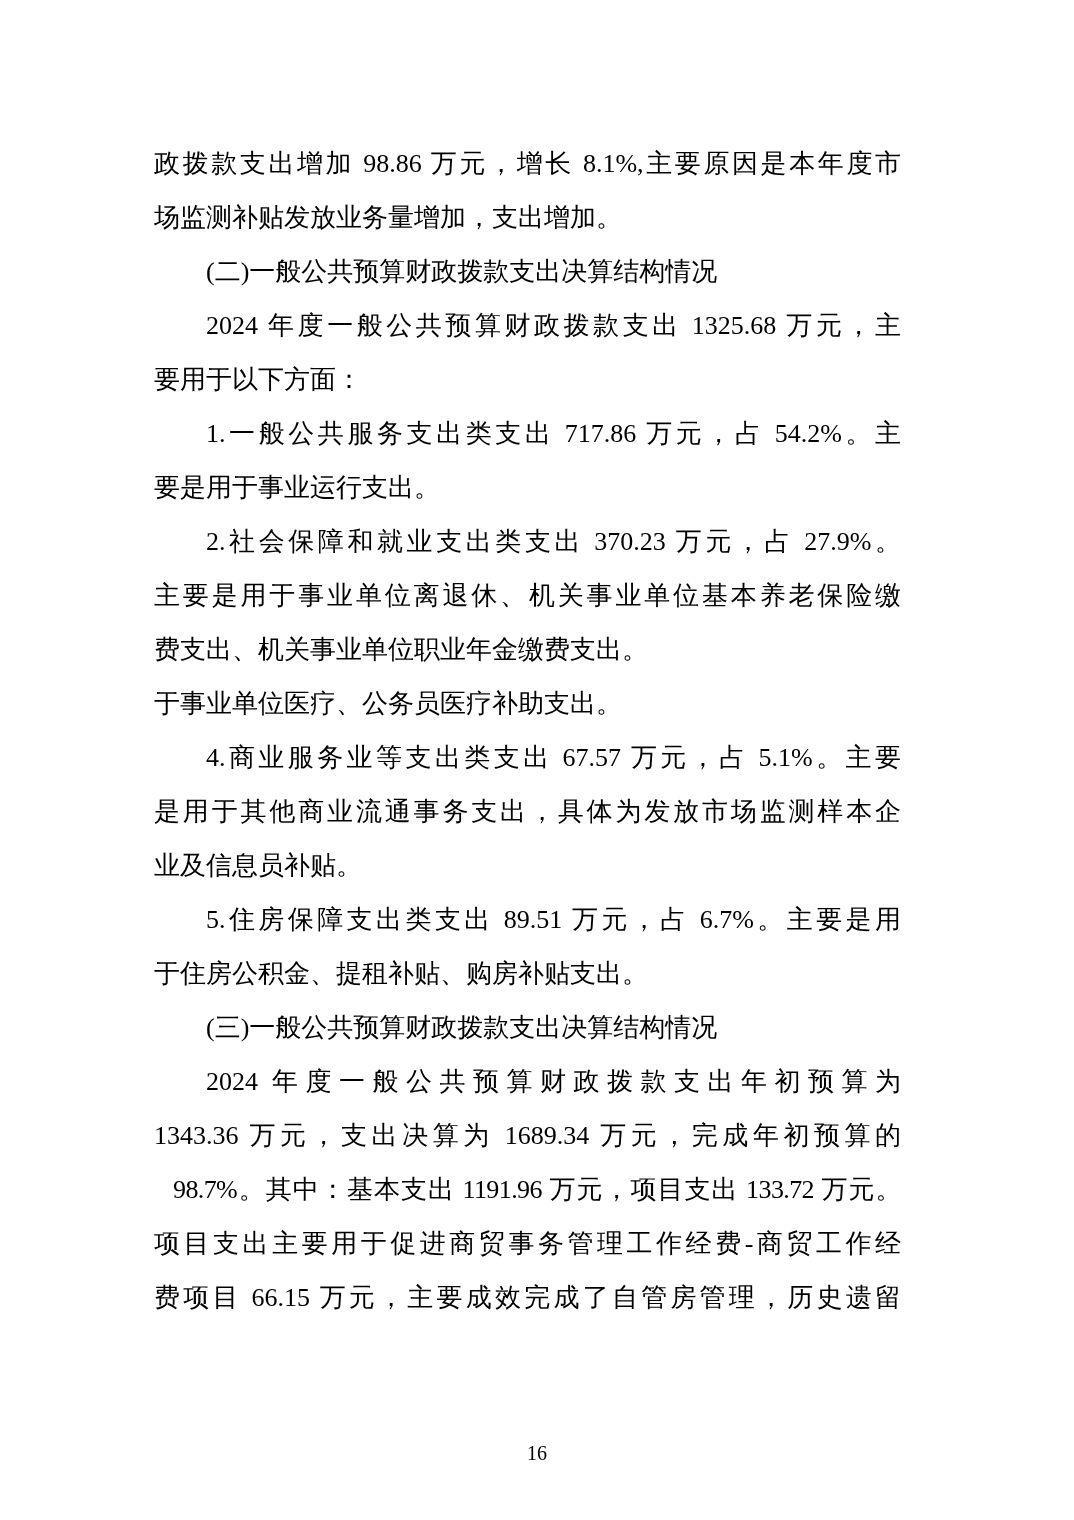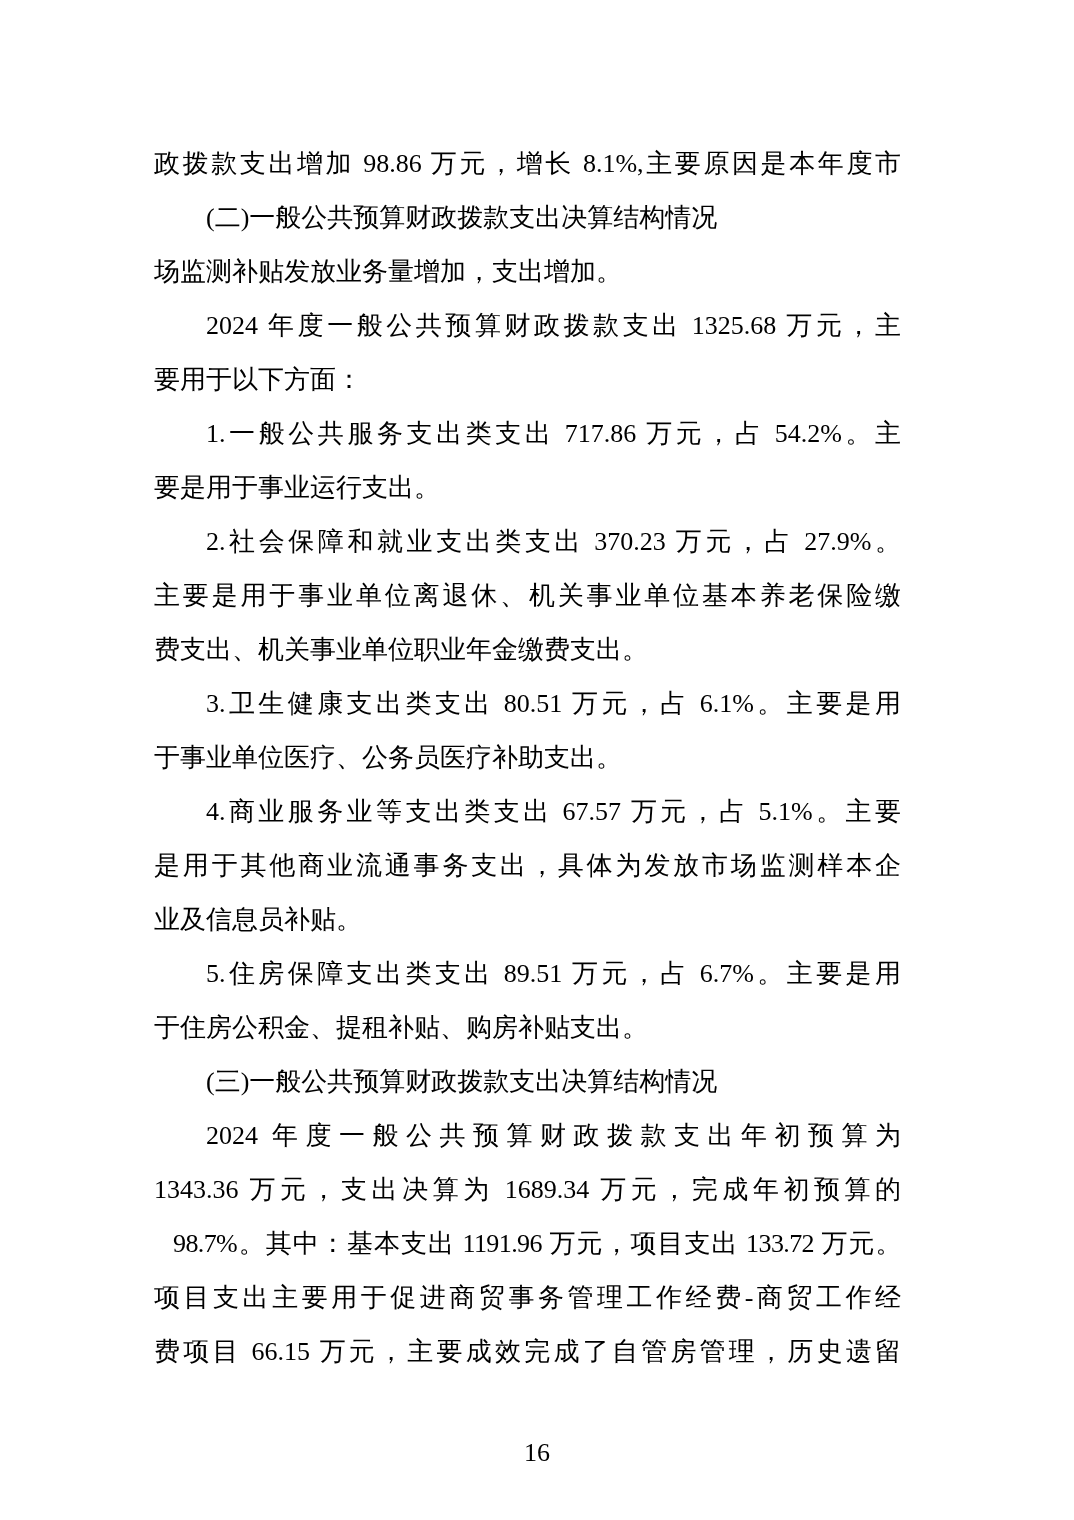--- a/index.html
+++ b/index.html
@@ -46,41 +46,40 @@
   .line.tight {
     letter-spacing: -0.6px;
     margin-left: 19px;
   }
   .page-number {
     position: absolute;
     top: 1440px;
     left: 0;
     width: 100%;
     text-align: center;
-    font-size: 26px;
+    font-size: 20px;
     line-height: 26px;
     color: #000000;
   }
 </style>
 </head>
 <body>
 
 <div class="page">
   <div class="textblock">
     <div class="line j">政拨款支出增加 98.86 万元，增长 8.1%,主要原因是本年度市</div>
+    <div class="line l">场监测补贴发放业务量增加，支出增加。</div>
     <div class="line h ind">(二)一般公共预算财政拨款支出决算结构情况</div>
-    <div class="line l">场监测补贴发放业务量增加，支出增加。</div>
     <div class="line j ind">2024 年度一般公共预算财政拨款支出 1325.68 万元，主</div>
     <div class="line l">要用于以下方面：</div>
     <div class="line j ind">1.一般公共服务支出类支出 717.86 万元，占 54.2%。主</div>
     <div class="line l">要是用于事业运行支出。</div>
     <div class="line j ind">2.社会保障和就业支出类支出 370.23 万元，占 27.9%。</div>
     <div class="line j">主要是用于事业单位离退休、机关事业单位基本养老保险缴</div>
     <div class="line l">费支出、机关事业单位职业年金缴费支出。</div>
-    <div class="line j ind">3.卫生健康支出类支出 80.51 万元，占 6.1%。主要是用</div>
     <div class="line l">于事业单位医疗、公务员医疗补助支出。</div>
     <div class="line j ind">4.商业服务业等支出类支出 67.57 万元，占 5.1%。主要</div>
     <div class="line j">是用于其他商业流通事务支出，具体为发放市场监测样本企</div>
     <div class="line l">业及信息员补贴。</div>
     <div class="line j ind">5.住房保障支出类支出 89.51 万元，占 6.7%。主要是用</div>
     <div class="line l">于住房公积金、提租补贴、购房补贴支出。</div>
     <div class="line h ind">(三)一般公共预算财政拨款支出决算结构情况</div>
     <div class="line j ind">2024 年度一般公共预算财政拨款支出年初预算为</div>
     <div class="line j">1343.36 万元，支出决算为 1689.34 万元，完成年初预算的</div>
     <div class="line j tight">98.7%。其中：基本支出 1191.96 万元，项目支出 133.72 万元。</div>

